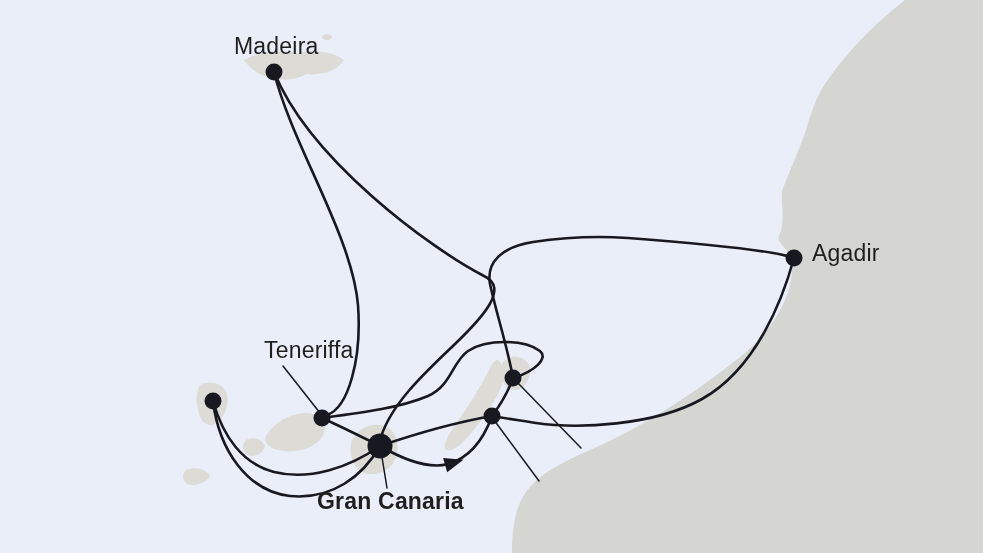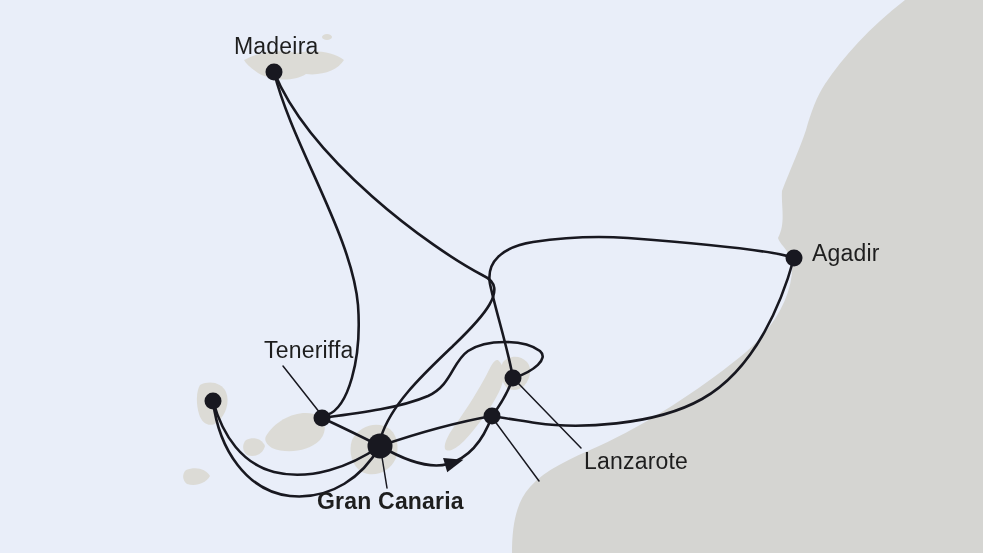--- a/index.html
+++ b/index.html
@@ -94,16 +94,15 @@
       <circle class="port-dot" cx="322" cy="418" r="8.5"></circle>
       <circle class="port-dot" cx="513" cy="378" r="8.5"></circle>
       <circle class="port-dot" cx="492" cy="416" r="8.5"></circle>
       <circle class="port-dot" cx="380" cy="446" r="12.5"></circle>
     </g>
   </svg>
 
   <div class="port-label" style="left:234px;top:33px;">Madeira</div>
   <div class="port-label" style="left:812px;top:240px;">Agadir</div>
   <div class="port-label" style="left:224px;top:337px;margin-left:40px;">Teneriffa</div>
-  <div class="port-label" style="left:584px;top:448px;">Lanzarote</div>
   <div class="port-label home" style="left:317px;top:488px;">Gran Canaria</div>
 
 </div>
 
 </body></html>

